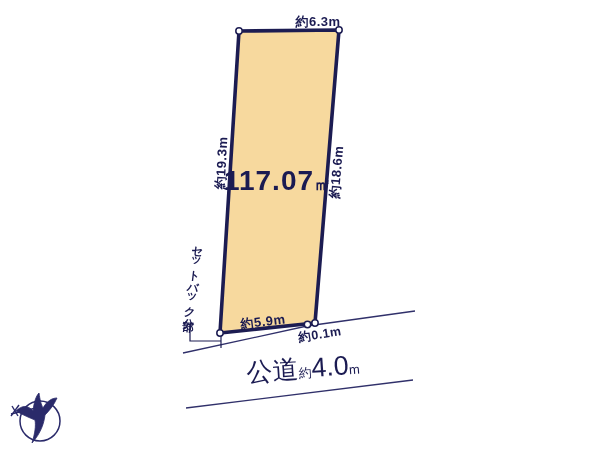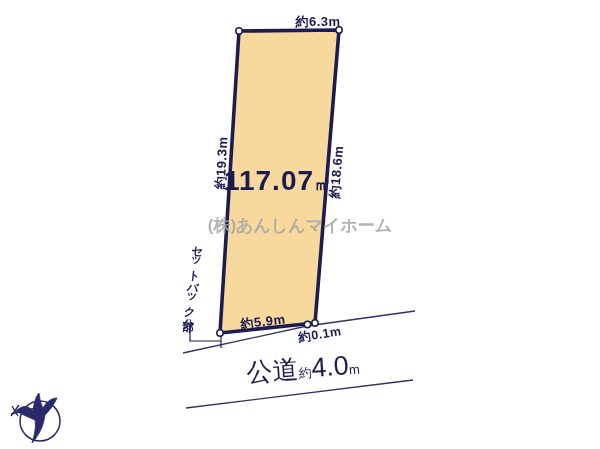--- a/index.html
+++ b/index.html
@@ -62,21 +62,20 @@
       <line x1="11" y1="414" x2="36" y2="408" stroke="#2a2a6a" stroke-width="1.6"></line>
       <line x1="12" y1="406" x2="18" y2="416" stroke="#2a2a6a" stroke-width="1.4"></line>
       <line x1="11" y1="416" x2="19" y2="405" stroke="#2a2a6a" stroke-width="1.4"></line>
       <path d="M16,411 C22,405 28,405 33,411 C34,402 36,396 39,393
                C40,400 41,404 43,408 C47,401 52,398 57,398
                C54,405 49,411 45,415 C44,423 41,433 32,443
                C35,433 36,426 35,420 C30,418 23,415 16,411 Z" fill="#2a2a6a" stroke="#2a2a6a" stroke-width="0.8"></path>
     </g>
   </svg>
 
-  <div id="watermark">(株)あんしんマイホーム</div>
 
   <div class="lbl dim" id="lbl-top-width" style="left:286px;top:22px;margin-left:32px;">約6.3m</div>
 
   <div class="lbl dim" id="lbl-left-length" style="left:222px;top:163px;">約19.3m</div>
 
   <div class="lbl dim" id="lbl-right-length" style="left:337px;top:172px;">約18.6m</div>
 
   <div class="lbl dim" id="lbl-bottom-width" style="left:263px;top:322px;">約5.9m</div>
 
   <div class="lbl dim" id="lbl-offset" style="left:320px;top:335px;">約0.1m</div>

